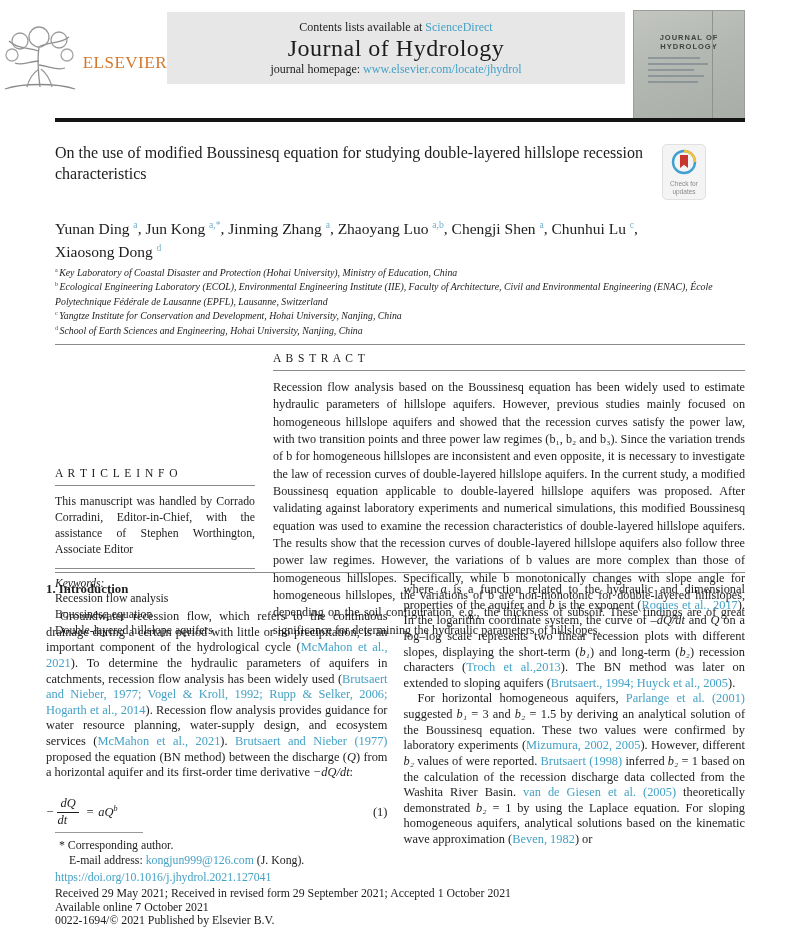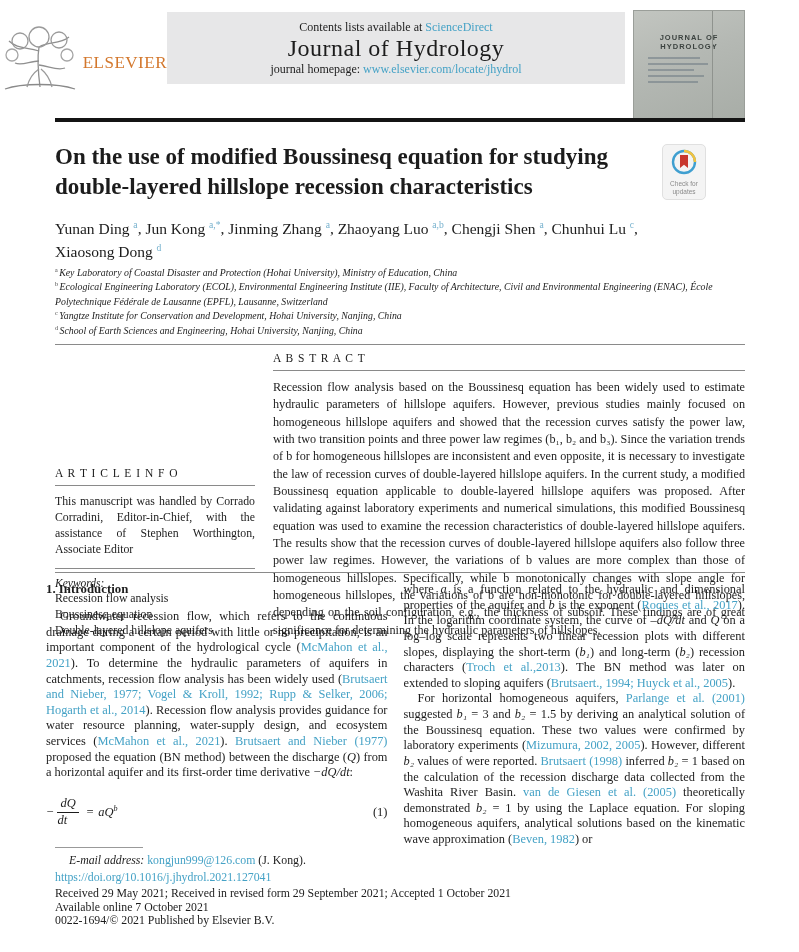--- a/index.html
+++ b/index.html
@@ -25,28 +25,28 @@
   .homepage{font-size:12px;}
   .link{color:var(--link);text-decoration:none;cursor:pointer;}
   .cover{width:112px;height:110px;margin-left:8px;background:linear-gradient(160deg,#c2c5c0 0%,#b4b8b3 45%,#a8ada7 100%);border:1px solid #9a9e99;position:relative;overflow:hidden;}
   .cover-title{font-family:"Liberation Sans",sans-serif;font-weight:bold;font-size:7.5px;letter-spacing:1px;color:#3c4340;text-align:center;margin-top:22px;line-height:1.25;}
   .cover-line{position:absolute;left:14px;height:2px;background:#6d7a84;opacity:.55;}
   .cover-crease{position:absolute;top:0;bottom:0;width:1px;background:#8f938e;}
   .blackbar{position:absolute;top:118px;left:55px;right:54px;height:4px;background:var(--bar);}
 
   
   .titleblock{position:absolute;top:142px;left:55px;right:55px;}
-  .article-title{font-size:23px;font-weight:bold;line-height:1.32;max-width:620px;}
+  .article-title{font-size:16px;font-weight:normal;line-height:1.32;max-width:620px;}
   .badge{position:absolute;top:2px;right:38px;width:44px;height:56px;background:#f4f4f4;border:1px solid #e0e0e0;border-radius:5px;display:flex;flex-direction:column;align-items:center;padding-top:4px;}
   .badge-caption{font-family:"Liberation Sans",sans-serif;font-size:6.5px;color:#8a8a8a;text-align:center;line-height:1.25;margin-top:1px;}
   .authors{position:absolute;top:218px;left:55px;right:120px;font-size:15.5px;line-height:1.45;}
   .seg-sup{vertical-align:super;font-size:0.62em;color:var(--sup);}
   .seg-link{color:var(--link);cursor:pointer;}
   .seg-i{font-style:italic;}
-  .seg-bi{font-style:italic;}
+  .seg-bi{}
   .affils{position:absolute;top:266px;left:55px;right:55px;font-size:9.8px;line-height:1.45;}
   .affil{font-style:italic;}
   .affil .seg-sup{color:#444;font-style:normal;}
 
   .rule-full{position:absolute;left:55px;right:54px;height:1px;background:#8a8a8a;}
 
   
   .frontmatter{position:absolute;top:352px;left:55px;right:54px;display:flex;gap:18px;align-items:flex-end;}
   .infocol{width:200px;flex:none;}
   .colheading{font-size:11.5px;letter-spacing:1px;margin-bottom:6px;}
@@ -192,20 +192,21 @@
       </div>
     </div>
     <div class="col">
       <p class="para"><span>where </span><span class="seg-i">a</span><span> is a function related to the hydraulic and dimensional properties of the aquifer and </span><span class="seg-i">b</span><span> is the exponent (</span><span class="seg-link">Roques et al., 2017</span><span>). In the logarithm coordinate system, the curve of </span><span class="seg-i">–dQ/dt</span><span> and </span><span class="seg-i">Q</span><span> on a log–log scale represents two linear recession plots with different slopes, displaying the short-term (</span><span class="seg-i">b₁</span><span>) and long-term (</span><span class="seg-i">b₂</span><span>) recession characters (</span><span class="seg-link">Troch et al.,2013</span><span>). The BN method was later on extended to sloping aquifers (</span><span class="seg-link">Brutsaert., 1994; Huyck et al., 2005</span><span>).</span></p>
       <p class="para indent"><span>For horizontal homogeneous aquifers, </span><span class="seg-link">Parlange et al. (2001)</span><span> suggested </span><span class="seg-i">b₁</span><span> = 3 and </span><span class="seg-i">b₂</span><span> = 1.5 by deriving an analytical solution of the Boussinesq equation. These two values were confirmed by laboratory experiments (</span><span class="seg-link">Mizumura, 2002, 2005</span><span>). However, different </span><span class="seg-i">b₂</span><span> values of were reported. </span><span class="seg-link">Brutsaert (1998)</span><span> inferred </span><span class="seg-i">b₂</span><span> = 1 based on the calculation of the recession discharge data collected from the Washita River Basin. </span><span class="seg-link">van de Giesen et al. (2005)</span><span> theoretically demonstrated </span><span class="seg-i">b₂</span><span> = 1 by using the Laplace equation. For sloping homogeneous aquifers, analytical solutions based on the kinematic wave approximation (</span><span class="seg-link">Beven, 1982</span><span>) or</span></p>
     </div>
   </div>
 
   <div class="footnote">
     <div class="footnote-rule"></div>
+    <div class="corr">* Corresponding author.</div>
     <div class="email-line"><span class="seg-bi">E-mail address: </span><span class="seg-link">kongjun999@126.com</span><span> (J. Kong).</span></div>
   </div>
 
   <div class="pagefooter">
     <span class="doi link">https://doi.org/10.1016/j.jhydrol.2021.127041</span>
     <div>Received 29 May 2021; Received in revised form 29 September 2021; Accepted 1 October 2021</div>
     <div>Available online 7 October 2021</div>
     <div>0022-1694/© 2021 Published by Elsevier B.V.</div>
   </div>
 

